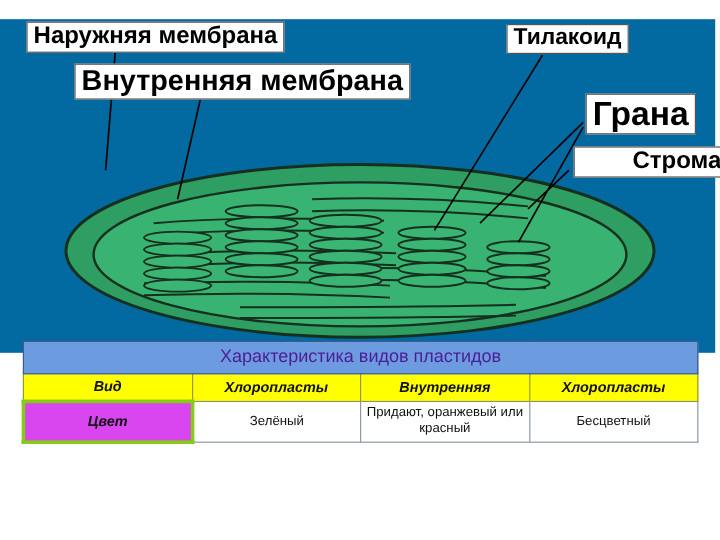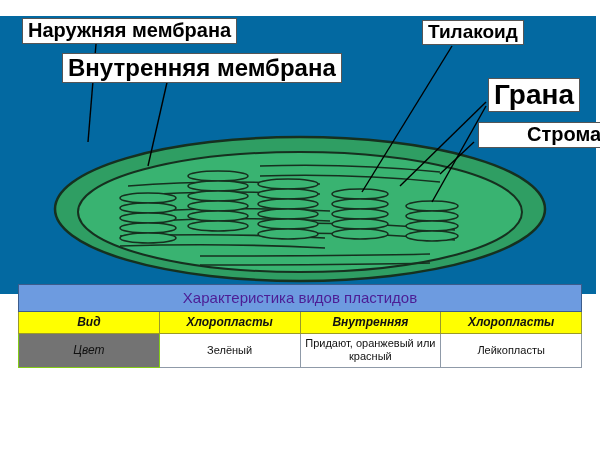--- a/index.html
+++ b/index.html
@@ -78,25 +78,25 @@
     border: 1px solid #3c5c8c;
   }
   td.hdr {
     background: #ffff00;
     font-weight: bold;
     font-style: italic;
     font-size: 12px;
     border: 1px solid #9a9a2a;
   }
   td.rowhdr {
-    background: #737373;
-    font-weight: normal;
+    background: #d946ef;
+    font-weight: bold;
     font-style: italic;
     font-size: 12px;
-    border: 1px solid #84cc16;
+    border: 3px solid #84cc16;
   }
   td.cell { background: #ffffff; }
   .col-0 { width: 88px; }
 </style>
 </head>
 <body>
 
 <div id="page">
 
   <div id="diagram">
@@ -185,19 +185,19 @@
         <tr>
           <td class="hdr col-0">Вид</td>
           <td class="hdr">Хлоропласты</td>
           <td class="hdr">Внутренняя</td>
           <td class="hdr">Хлоропласты</td>
         </tr>
         <tr>
           <td class="rowhdr col-0">Цвет</td>
           <td class="cell">Зелёный</td>
           <td class="cell">Придают, оранжевый или красный</td>
-          <td class="cell">Лейкопласты</td>
+          <td class="cell">Бесцветный</td>
         </tr>
       </tbody>
     </table>
   </div>
 
 </div>
 
 </body></html>

